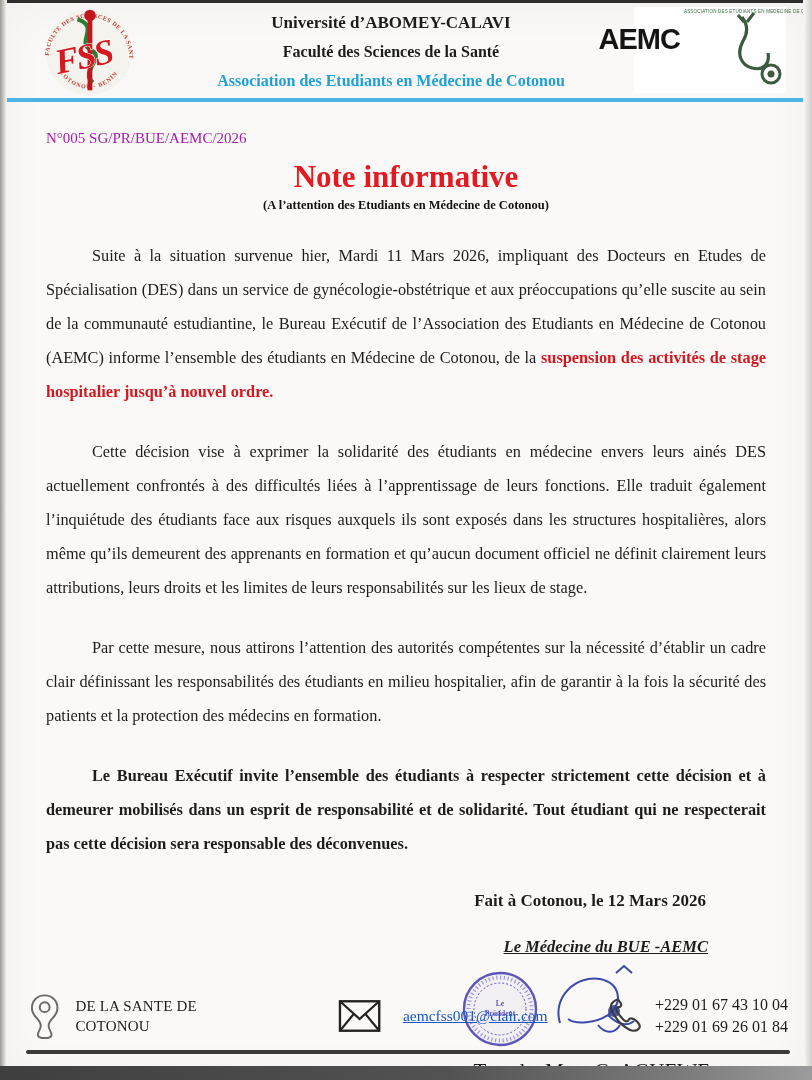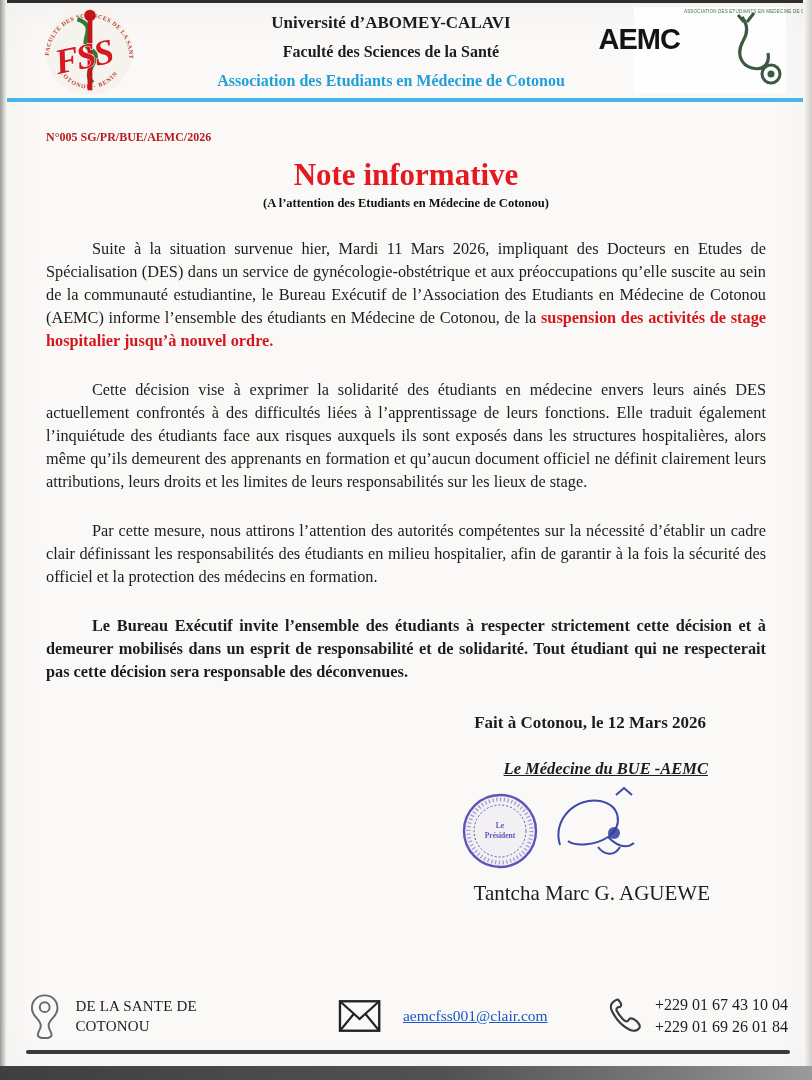--- a/index.html
+++ b/index.html
@@ -26,24 +26,24 @@
              padding:2px 4px;box-sizing:border-box;}
   .aemc-word{font-family:"Liberation Sans",sans-serif;font-weight:bold;font-size:29px;
              letter-spacing:-1px;color:#141414;line-height:1;margin:16px 0 2px 4px;}
   .aemc-sub{font-family:"Liberation Sans",sans-serif;font-size:4.5px;color:#3c6b45;
             letter-spacing:0.2px;margin-left:4px;white-space:nowrap;}
   .steth{position:absolute;right:2px;top:4px;}
   .blue-rule{height:4px;background:#4db5e6;margin-top:2px;}
 
   
   .doc{padding:0 46px;}
-  .ref{margin-top:28px;font-size:12px;font-weight:bold;color:#b91c1c;}
+  .ref{margin-top:28px;font-size:15px;font-weight:normal;color:#a21caf;}
   .title{margin:12px 0 0;text-align:center;font-size:31px;font-weight:bold;color:#e41a21;}
   .subtitle{margin:3px 0 0;text-align:center;font-size:12.5px;font-weight:bold;color:#111;}
-  .para{margin:26px 0 0;font-size:16.3px;line-height:23px;text-align:justify;text-indent:46px;}
+  .para{margin:26px 0 0;font-size:16.3px;line-height:34px;text-align:justify;text-indent:46px;}
   .para.bold{font-weight:bold;}
   .red-bold{color:#d6161d;font-weight:bold;}
   .date-line{margin:30px 60px 0 0;text-align:right;font-size:17px;font-weight:bold;}
   .president-line{margin:26px 58px 0 0;text-align:right;font-size:16.5px;font-weight:bold;
                   font-style:italic;text-decoration:underline;}
   .sig-zone{position:relative;height:96px;margin:6px 60px 0 0;}
   .sig-zone svg{position:absolute;right:18px;top:0;}
   .name-line{margin:0 56px 0 0;text-align:right;font-size:21px;}
 
   
@@ -106,21 +106,21 @@
   <div class="doc">
     <div class="ref">N°005 SG/PR/BUE/AEMC/2026</div>
 
     <div class="title">Note informative</div>
     <div class="subtitle">(A l’attention des Etudiants en Médecine de Cotonou)</div>
 
     <p class="para"><span>Suite à la situation survenue hier, Mardi 11 Mars 2026, impliquant des Docteurs en Etudes de Spécialisation (DES) dans un service de gynécologie-obstétrique et aux préoccupations qu’elle suscite au sein de la communauté estudiantine, le Bureau Exécutif de l’Association des Etudiants en Médecine de Cotonou (AEMC) informe l’ensemble des étudiants en Médecine de Cotonou, de la </span><span class="red-bold">suspension des activités de stage hospitalier jusqu’à nouvel ordre.</span></p>
 
     <p class="para">Cette décision vise à exprimer la solidarité des étudiants en médecine envers leurs ainés DES actuellement confrontés à des difficultés liées à l’apprentissage de leurs fonctions. Elle traduit également l’inquiétude des étudiants face aux risques auxquels ils sont exposés dans les structures hospitalières, alors même qu’ils demeurent des apprenants en formation et qu’aucun document officiel ne définit clairement leurs attributions, leurs droits et les limites de leurs responsabilités sur les lieux de stage.</p>
 
-    <p class="para">Par cette mesure, nous attirons l’attention des autorités compétentes sur la nécessité d’établir un cadre clair définissant les responsabilités des étudiants en milieu hospitalier, afin de garantir à la fois la sécurité des officiel et la protection des médecins en formation.</p>
+    <p class="para">Par cette mesure, nous attirons l’attention des autorités compétentes sur la nécessité d’établir un cadre clair définissant les responsabilités des étudiants en milieu hospitalier, afin de garantir à la fois la sécurité des patients et la protection des médecins en formation.</p>
 
     <p class="para bold">Le Bureau Exécutif invite l’ensemble des étudiants à respecter strictement cette décision et à demeurer mobilisés dans un esprit de responsabilité et de solidarité.  Tout étudiant qui ne respecterait pas cette décision sera responsable des déconvenues.</p>
 
     <div class="date-line">Fait à Cotonou, le 12 Mars 2026</div>
 
     <div class="president-line">Le Médecine du BUE -AEMC</div>
 
     <div class="sig-zone">
       <svg width="240" height="96" viewBox="0 0 240 96">
         <g>

